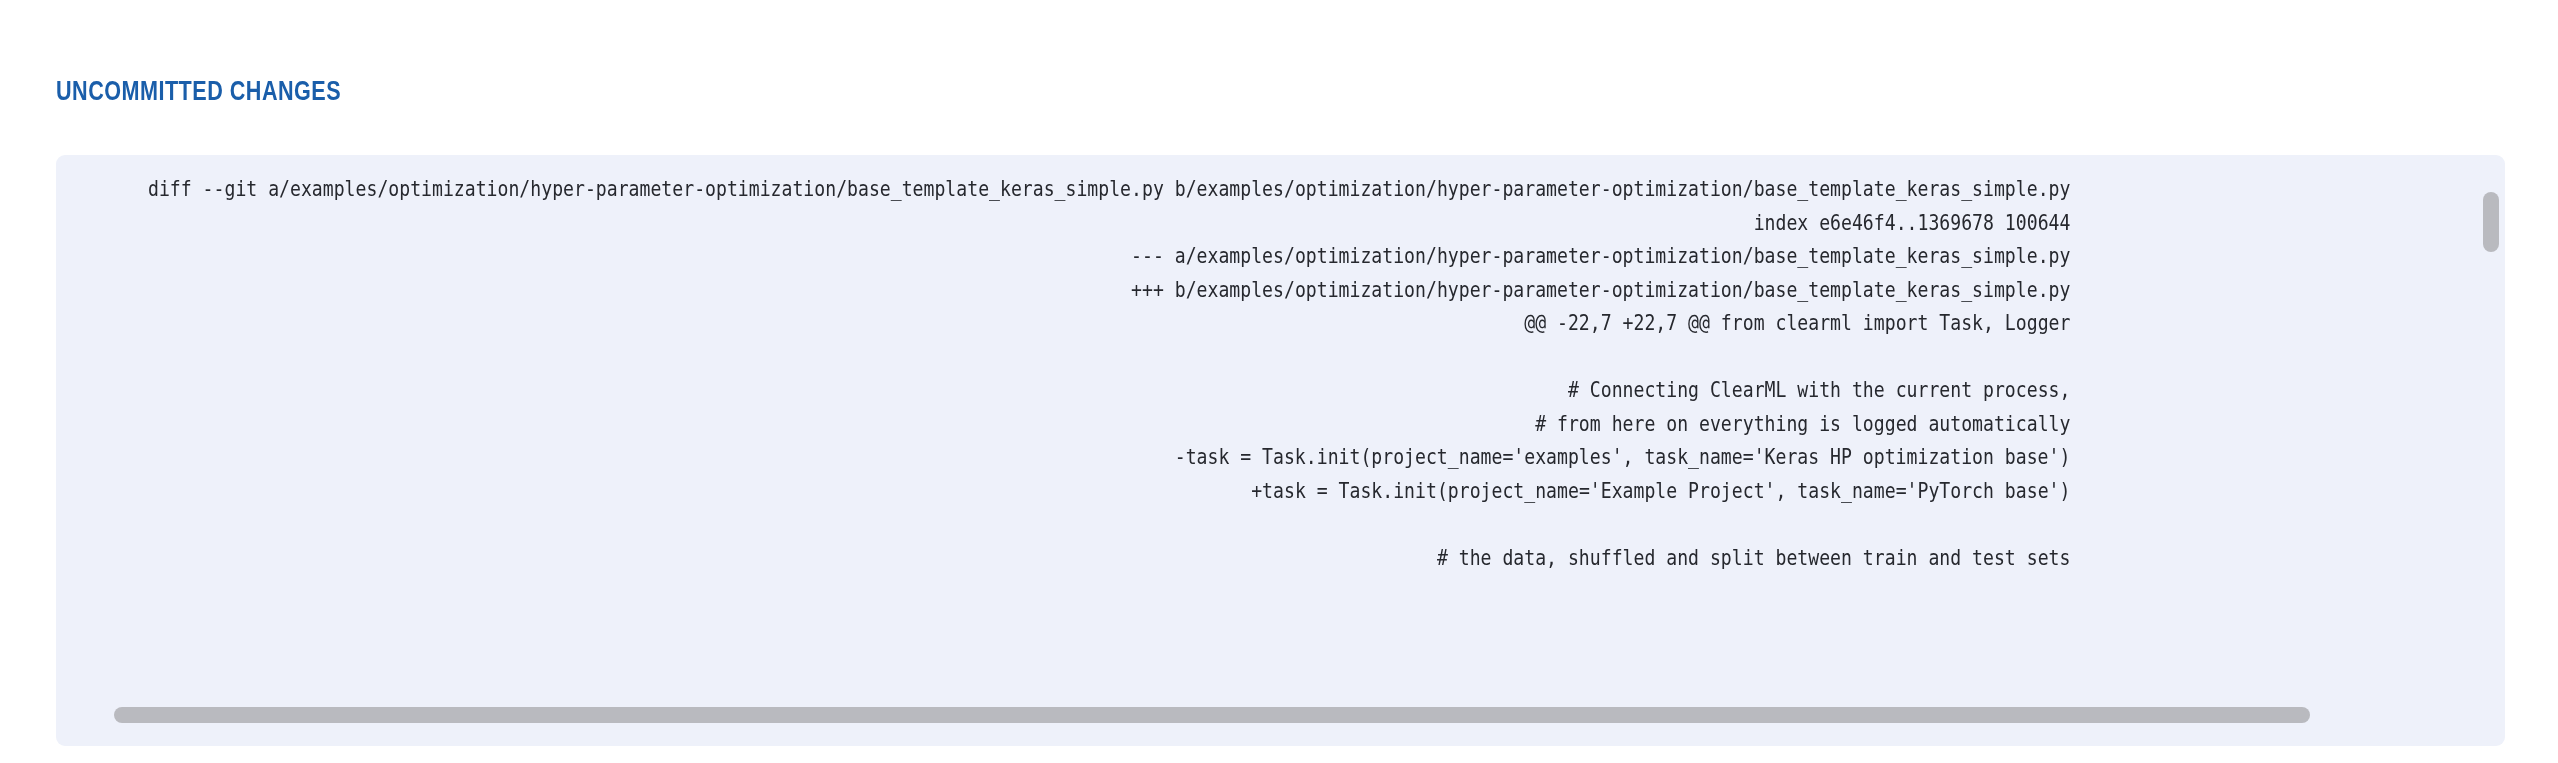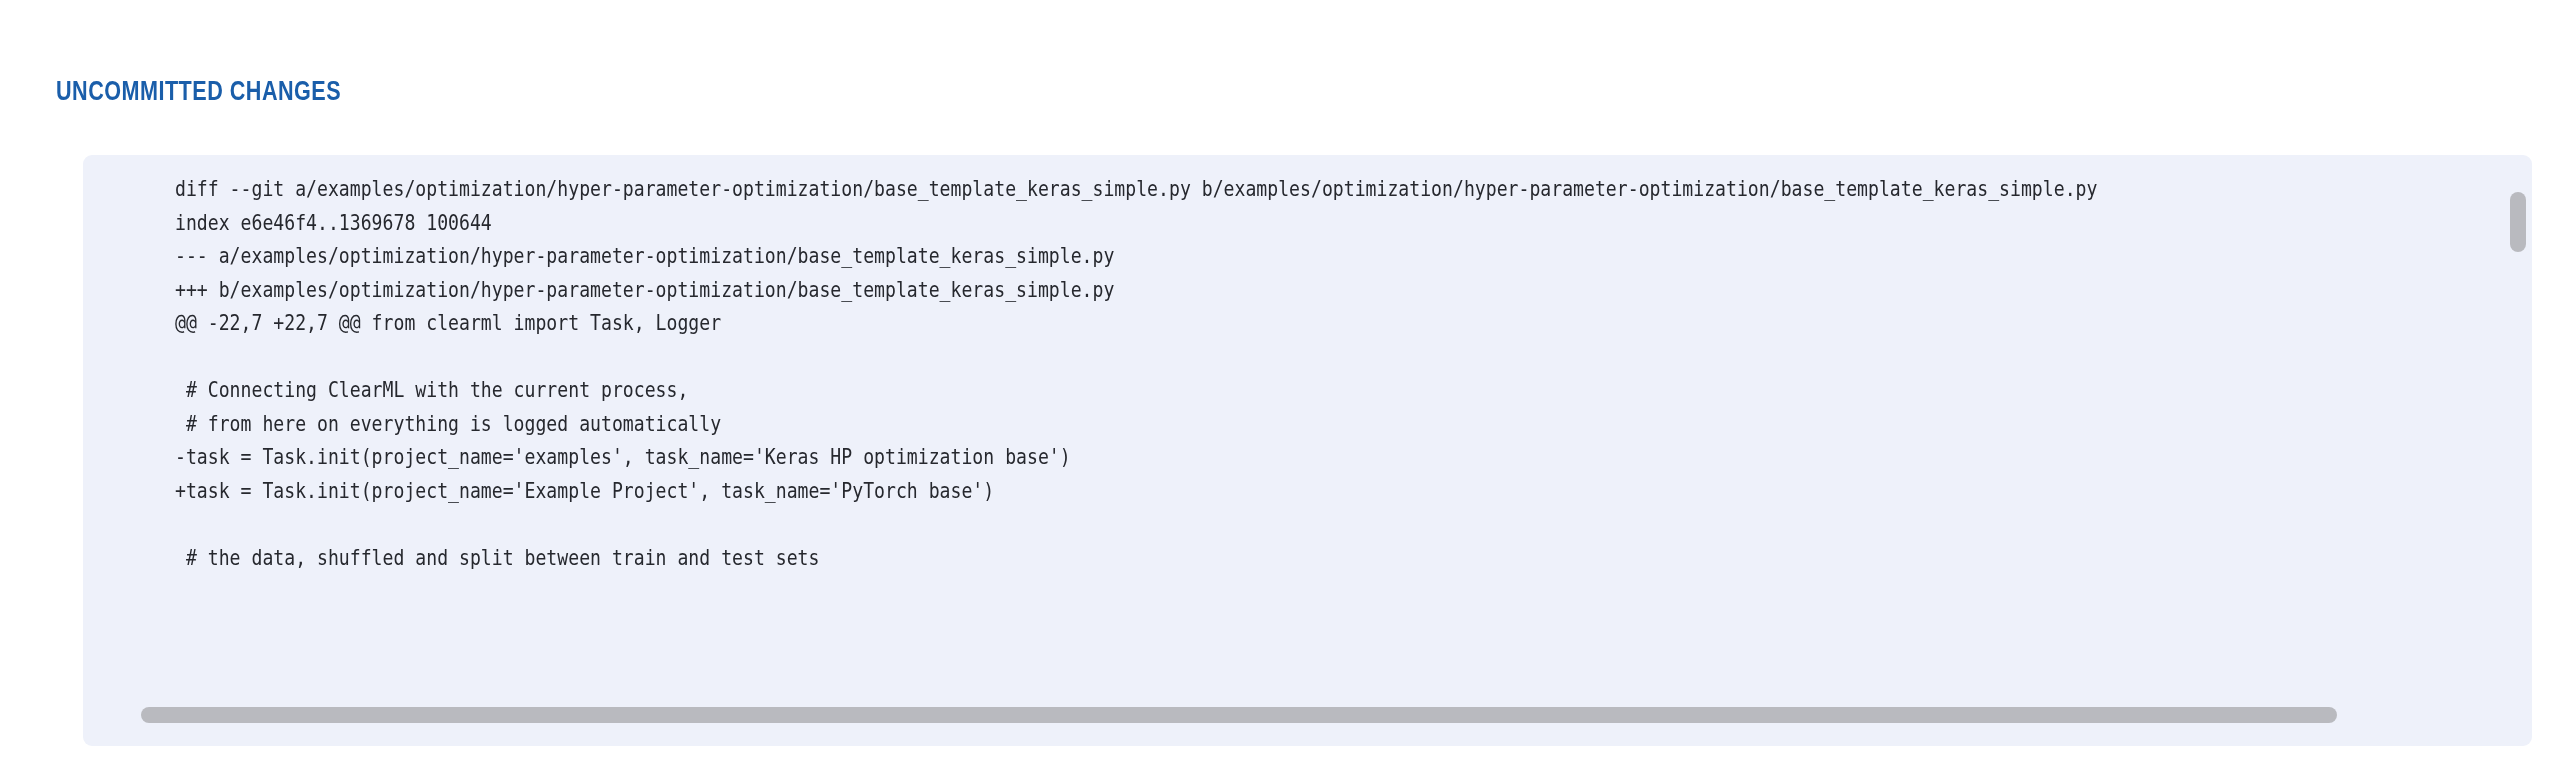--- a/index.html
+++ b/index.html
@@ -14,20 +14,21 @@
     overflow: hidden;
     font-family: "Liberation Sans", sans-serif;
     -webkit-font-smoothing: antialiased;
   }
 
   .page {
     position: relative;
     width: 2558px;
     height: 763px;
     background: #ffffff;
+    text-align: right;
   }
 
   
   .section-title {
     position: absolute;
     left: 56px;
     top: 78px;
     font-family: "Liberation Sans", sans-serif;
     font-size: 27px;
     font-weight: 700;
@@ -43,21 +44,20 @@
   
   .diff-panel {
     position: absolute;
     left: 56px;
     top: 155px;
     width: 2449px;
     height: 591px;
     background: #eef1fa;
     border-radius: 9px;
     overflow: hidden;
-    margin-left: 27px;
   }
 
   .diff-scroll {
     position: absolute;
     left: 0;
     top: 0;
     right: 0;
     bottom: 0;
     overflow: hidden;
   }

